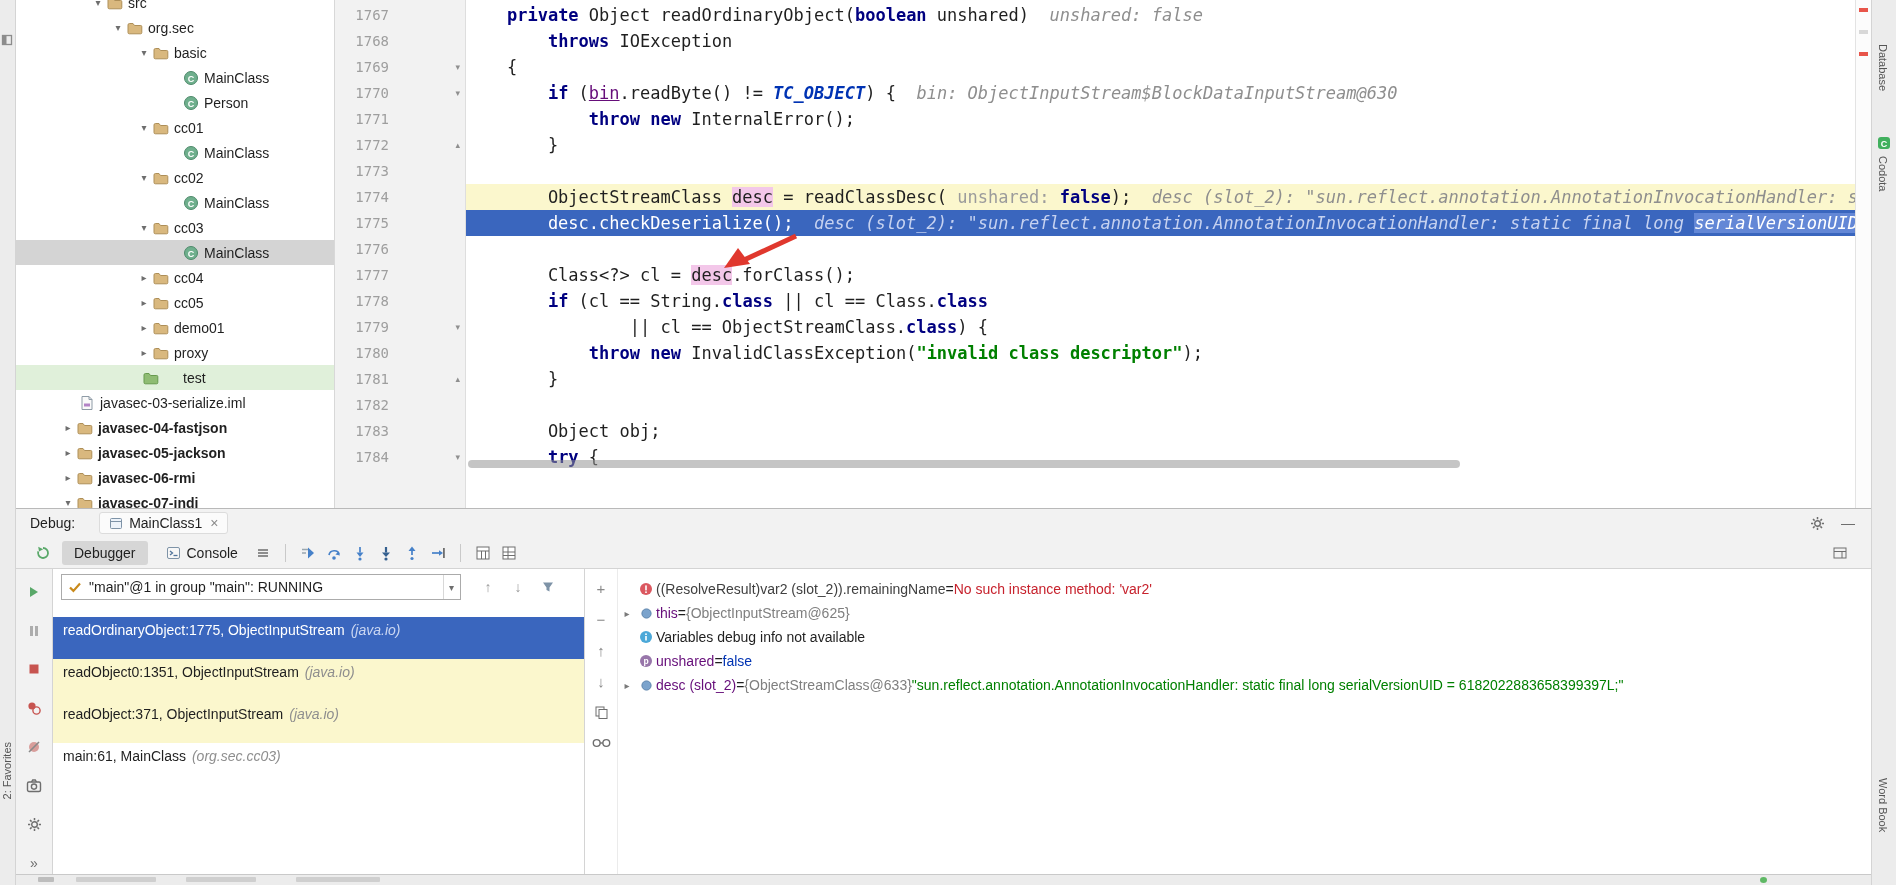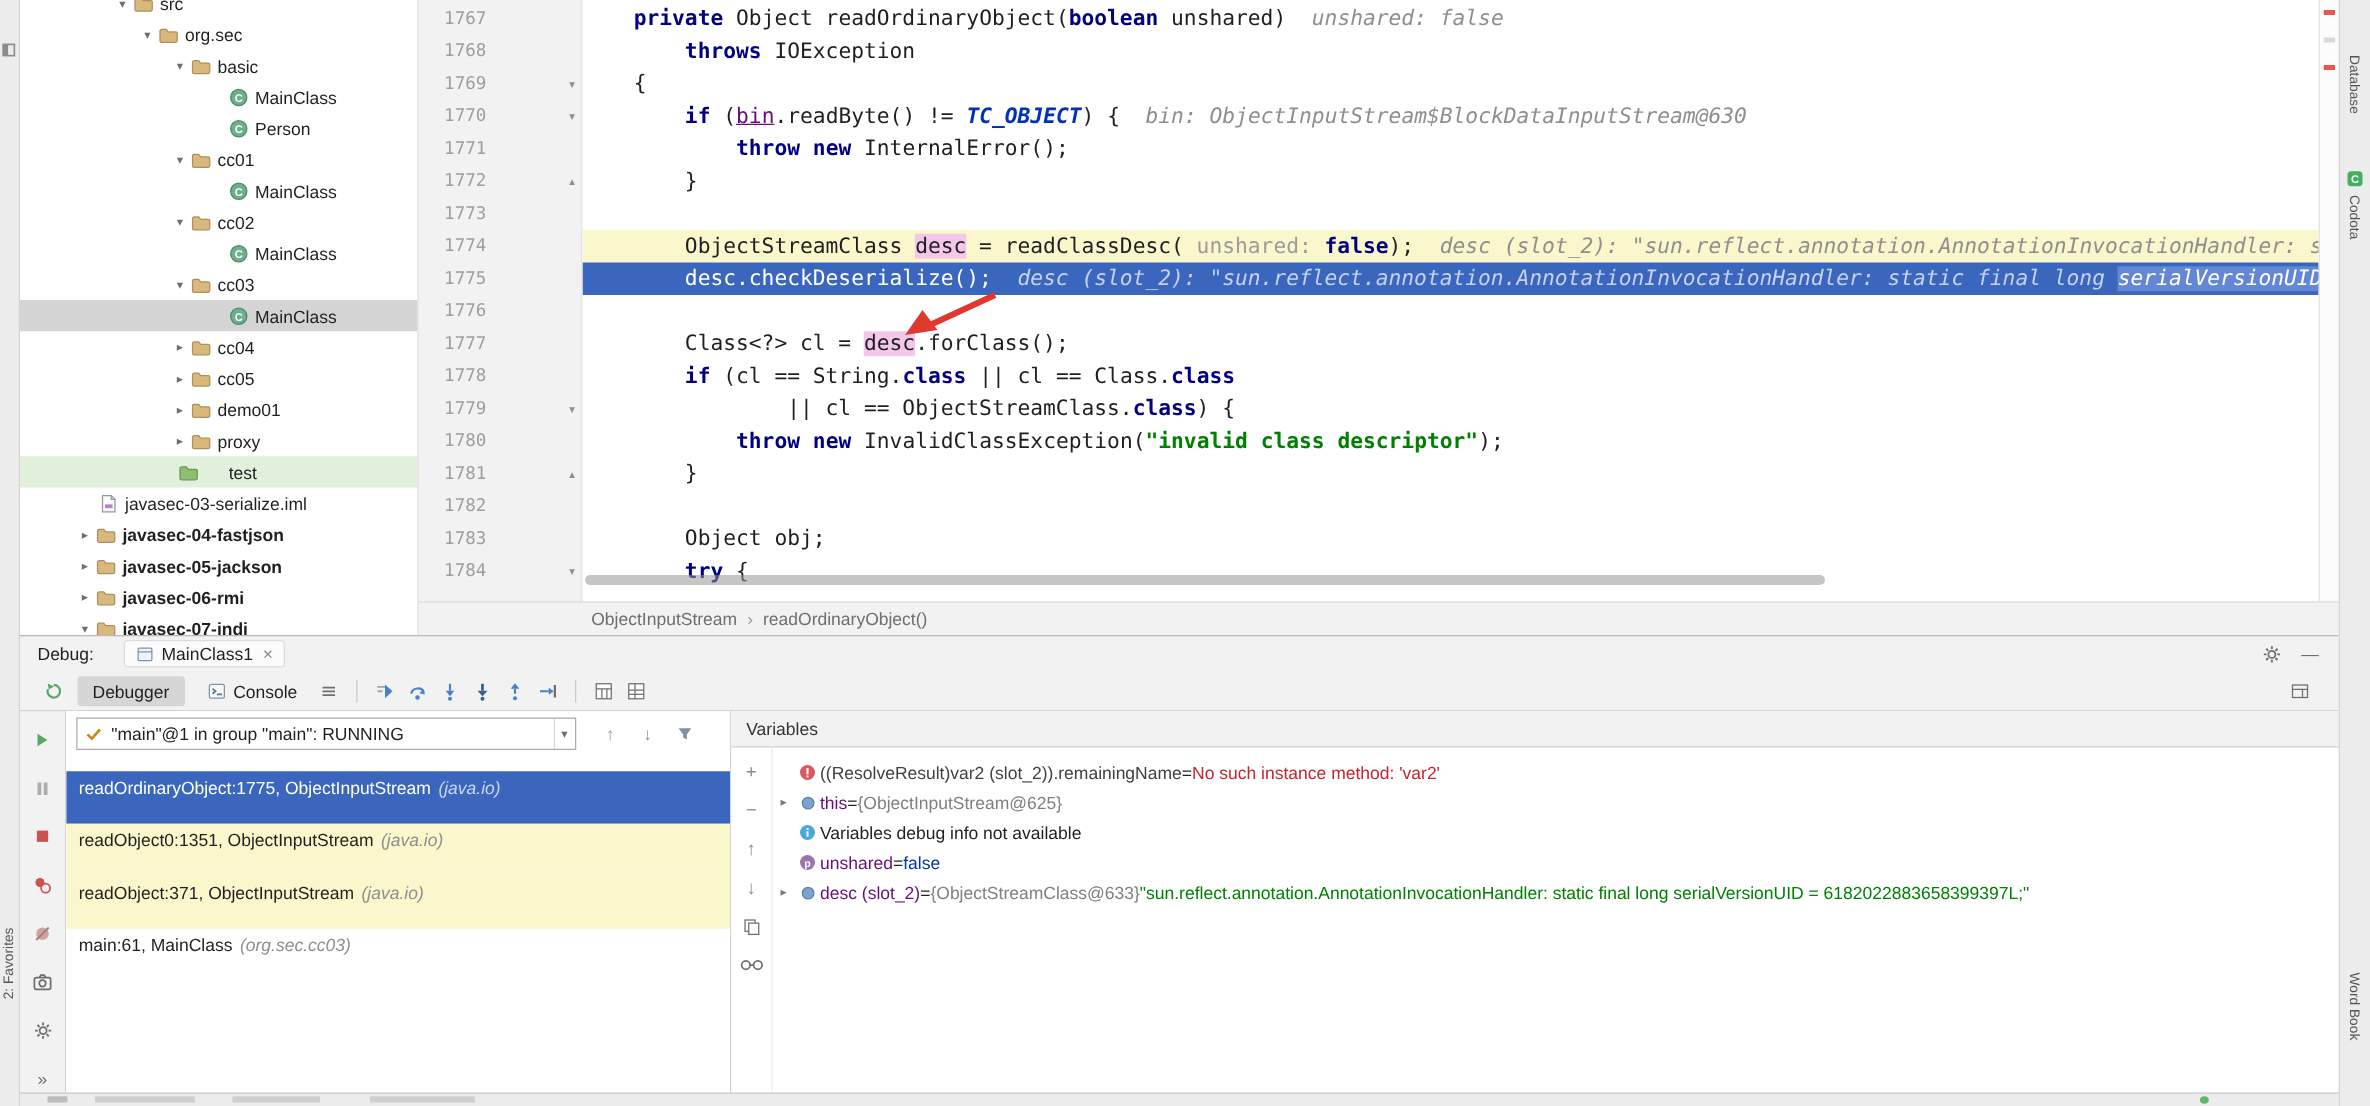--- a/index.html
+++ b/index.html
@@ -433,25 +433,20 @@
               <path d="M8 38 L34 34 L22 18 Z" fill="#E0382E"></path>
             </svg>
             <div class="hscroll"></div>
           </div>
           <div class="stripe">
             <div class="mark" style="top:8px;background:#e8554a;"></div>
             <div class="mark" style="top:30px;background:#d8d8d8;"></div>
             <div class="mark" style="top:52px;background:#e8554a;"></div>
           </div>
         </div>
-        <div class="crumbs">
-            <span class="crumb">ObjectInputStream</span>
-            <span class="crumb-sep">›</span>
-            <span class="crumb">readOrdinaryObject()</span>
-          </div>
       </div>
     </div>
 
     <div class="debug">
       <div class="dbg-header">
         <span>Debug:</span>
         <span class="session-tab">
           <span class="ic">
               <svg width="14" height="13">
                 <rect x="1.5" y="1.5" width="11" height="10" rx="1" fill="#EDF3FA" stroke="#7E93A7"></rect>
@@ -671,21 +666,20 @@
           </div>
           <div class="frame-list">
               <div class="frame-row selected"><span>readOrdinaryObject:1775, ObjectInputStream</span><span class="pkg">(java.io)</span></div>
               <div class="frame-row trace"><span>readObject0:1351, ObjectInputStream</span><span class="pkg">(java.io)</span></div>
               <div class="frame-row trace"><span>readObject:371, ObjectInputStream</span><span class="pkg">(java.io)</span></div>
               <div class="frame-row"><span>main:61, MainClass</span><span class="pkg">(org.sec.cc03)</span></div>
             </div>
         </div>
 
         <div class="vars">
-          <div class="panel-hd">Variables</div>
           <div class="vars-body">
             <div class="watch-strip">
                 <span class="tbtn">
                   <span class="ic ">+</span>
                 </span>
                 <span class="tbtn">
                   <span class="ic ">−</span>
                 </span>
                 <span class="tbtn">
                   <span class="ic ">↑</span>

